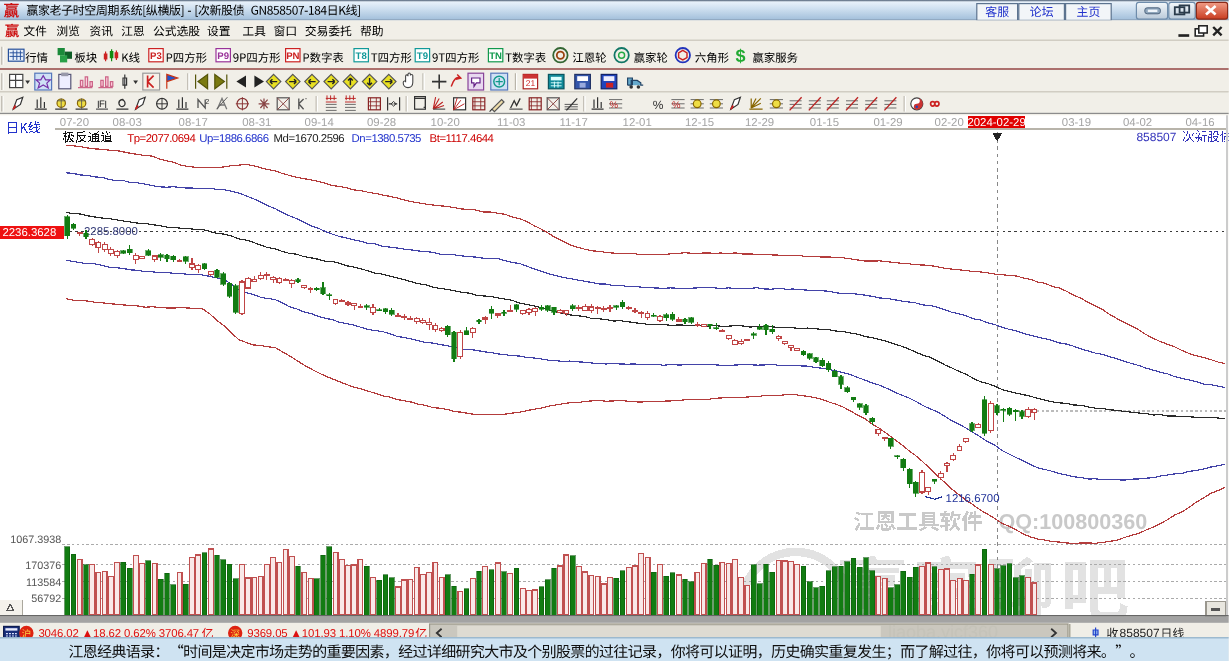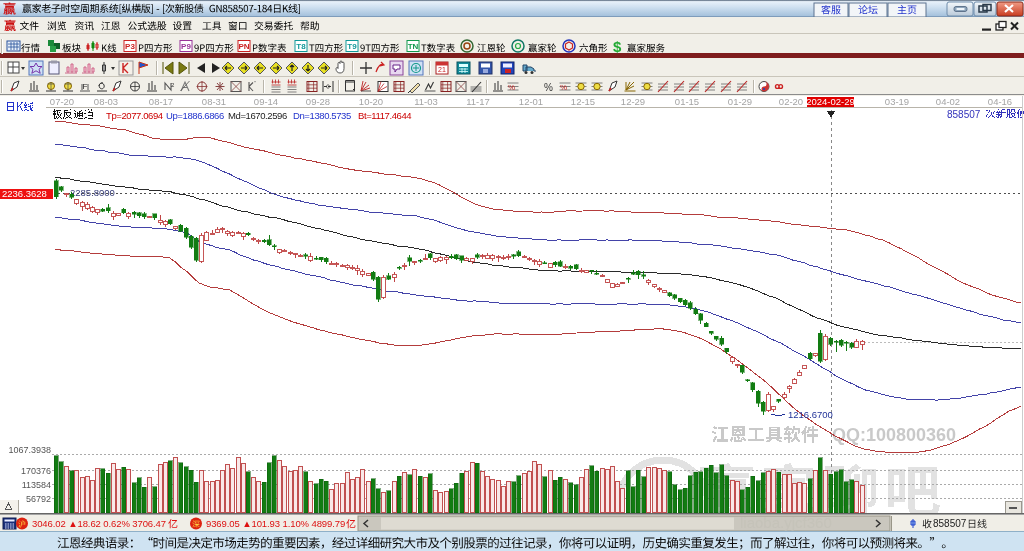--- a/index.html
+++ b/index.html
@@ -46,21 +46,21 @@
 <path d="M202.5 11.8V12.5H211.3V11.8H207.3V6.1H210.8V5.4H203.0V6.1H206.5V11.8Z M217.7 11.7C218.8 12.2 220.0 12.8 220.6 13.3L221.2 12.7C220.5 12.3 219.3 11.7 218.2 11.2ZM215.0 11.2C214.4 11.7 213.2 12.4 212.2 12.8C212.4 12.9 212.6 13.1 212.7 13.3C213.7 12.9 214.9 12.3 215.7 11.6ZM213.9 4.7V10.5H212.3V11.1H221.1V10.5H219.7V4.7ZM214.6 10.5V9.6H218.9V10.5ZM214.6 6.8H218.9V7.6H214.6ZM214.6 6.2V5.3H218.9V6.2ZM214.6 8.1H218.9V9.0H214.6Z" fill="#000000"></path>
 <path d="M231.6 5.9C230.9 6.5 229.8 7.0 228.8 7.3L229.2 7.8C230.3 7.5 231.4 6.9 232.2 6.3ZM233.6 6.3C234.7 6.7 235.9 7.4 236.6 7.9L237.0 7.4C236.4 7.0 235.1 6.3 234.1 5.9ZM232.2 6.9C232.1 7.2 231.8 7.6 231.6 7.9H229.6V13.3H230.3V12.9H235.5V13.2H236.3V7.9H232.4C232.6 7.6 232.8 7.3 233.0 7.0ZM230.3 12.3V8.4H235.5V12.3ZM231.6 10.4C232.0 10.5 232.4 10.7 232.8 10.9C232.2 11.3 231.4 11.5 230.7 11.7C230.8 11.8 231.0 12.0 231.0 12.2C231.9 12.0 232.7 11.7 233.4 11.2C233.9 11.5 234.3 11.8 234.6 12.0L235.0 11.6C234.7 11.4 234.3 11.1 233.8 10.8C234.3 10.5 234.7 10.0 234.9 9.4L234.5 9.2L234.4 9.2H232.2C232.3 9.1 232.4 8.9 232.4 8.7L231.9 8.6C231.7 9.1 231.3 9.7 230.7 10.1C230.8 10.2 231.0 10.3 231.1 10.5C231.4 10.2 231.7 10.0 231.9 9.7H234.1C233.9 10.0 233.6 10.3 233.3 10.6C232.8 10.4 232.4 10.1 231.9 10.0ZM232.2 4.4C232.3 4.6 232.4 4.9 232.5 5.1H228.8V6.6H229.5V5.7H236.3V6.6H237.0V5.1H233.4C233.3 4.8 233.1 4.5 232.9 4.2Z M239.0 5.3V13.0H239.8V12.2H245.6V13.0H246.4V5.3ZM239.8 11.5V6.0H245.6V11.5Z" fill="#000000"></path>
 <path d="M257.1 6.6C256.5 7.4 255.6 8.2 254.7 8.7C254.9 8.8 255.1 9.1 255.3 9.2C256.1 8.6 257.2 7.8 257.8 6.9ZM260.1 7.1C261.0 7.7 262.1 8.6 262.6 9.2L263.2 8.8C262.6 8.1 261.5 7.2 260.6 6.6ZM257.4 8.4 256.8 8.6C257.2 9.5 257.7 10.3 258.4 11.0C257.4 11.8 256.0 12.3 254.5 12.6C254.6 12.8 254.8 13.1 254.9 13.3C256.5 12.9 257.9 12.3 258.9 11.5C260.0 12.3 261.3 12.9 262.9 13.2C263.0 13.0 263.2 12.7 263.4 12.5C261.8 12.3 260.5 11.8 259.5 11.0C260.2 10.3 260.7 9.5 261.1 8.5L260.4 8.3C260.1 9.2 259.6 10.0 258.9 10.5C258.3 9.9 257.8 9.2 257.4 8.4ZM258.1 4.4C258.3 4.8 258.6 5.3 258.8 5.6H254.7V6.3H263.1V5.6H259.1L259.5 5.5C259.4 5.1 259.1 4.6 258.8 4.2Z M266.3 6.9H271.2V7.9H266.3ZM266.3 5.3H271.2V6.3H266.3ZM265.6 4.7V8.5H266.7C266.1 9.4 265.1 10.2 264.2 10.7C264.3 10.9 264.6 11.1 264.8 11.3C265.3 10.9 265.8 10.5 266.3 10.0H267.7C267.1 11.0 266.1 12.0 265.0 12.6C265.2 12.7 265.5 12.9 265.6 13.1C266.7 12.4 267.8 11.3 268.5 10.0H269.9C269.4 11.2 268.6 12.2 267.7 12.9C267.9 13.0 268.2 13.2 268.3 13.3C269.3 12.6 270.1 11.4 270.6 10.0H271.8C271.6 11.7 271.5 12.4 271.3 12.6C271.2 12.7 271.1 12.7 270.9 12.7C270.7 12.7 270.3 12.7 269.8 12.6C269.9 12.8 270.0 13.1 270.0 13.3C270.5 13.3 271.0 13.3 271.2 13.3C271.5 13.3 271.7 13.2 271.9 13.0C272.2 12.7 272.4 11.9 272.6 9.6C272.6 9.5 272.6 9.3 272.6 9.3H267.0C267.2 9.1 267.4 8.8 267.6 8.5H271.9V4.7Z M280.1 10.2C279.8 10.8 279.4 11.2 278.8 11.6C278.1 11.4 277.4 11.2 276.7 11.1C276.9 10.8 277.1 10.5 277.4 10.2ZM275.5 11.4C276.3 11.6 277.2 11.8 278.0 12.0C277.0 12.4 275.8 12.5 274.2 12.6C274.3 12.8 274.4 13.1 274.5 13.3C276.4 13.1 277.9 12.8 279.0 12.3C280.3 12.6 281.4 12.9 282.2 13.2L282.8 12.7C282.0 12.4 280.9 12.1 279.7 11.8C280.2 11.4 280.6 10.9 280.9 10.2H283.0V9.6H277.8C278.0 9.4 278.2 9.1 278.3 8.9H278.8V6.9C279.8 7.9 281.2 8.7 282.6 9.1C282.7 8.9 282.9 8.6 283.0 8.5C281.9 8.2 280.6 7.6 279.7 6.9H282.8V6.3H278.8V5.2C280.0 5.1 281.0 5.0 281.8 4.8L281.3 4.3C279.8 4.6 277.1 4.8 274.8 4.9C274.9 5.0 275.0 5.3 275.0 5.5C276.0 5.4 277.1 5.4 278.1 5.3V6.3H274.2V6.9H277.3C276.4 7.7 275.1 8.3 273.9 8.6C274.1 8.7 274.3 9.0 274.4 9.2C275.7 8.8 277.2 7.9 278.1 6.9V8.7L277.6 8.6C277.4 8.9 277.2 9.3 277.0 9.6H274.1V10.2H276.5C276.2 10.7 275.8 11.1 275.5 11.4Z M287.3 8.7 287.4 9.4 289.4 9.1V11.9C289.4 12.8 289.6 13.1 290.4 13.1C290.6 13.1 291.6 13.1 291.8 13.1C292.5 13.1 292.7 12.6 292.8 11.1C292.6 11.1 292.3 11.0 292.1 10.8C292.1 12.1 292.0 12.4 291.7 12.4C291.5 12.4 290.7 12.4 290.5 12.4C290.2 12.4 290.1 12.3 290.1 11.9V8.9L292.8 8.5L292.6 7.9L290.1 8.2V5.6C290.9 5.4 291.6 5.2 292.1 5.0L291.5 4.4C290.5 4.8 288.8 5.2 287.3 5.5C287.4 5.6 287.5 5.9 287.6 6.1C288.2 6.0 288.8 5.9 289.4 5.8V8.3ZM285.2 4.3V6.2H283.8V6.9H285.2V9.1C284.6 9.2 284.1 9.4 283.7 9.5L283.9 10.2L285.2 9.8V12.4C285.2 12.5 285.1 12.5 285.0 12.5C284.9 12.5 284.4 12.5 284.0 12.5C284.1 12.7 284.2 13.0 284.2 13.2C284.9 13.2 285.3 13.2 285.5 13.1C285.8 13.0 285.9 12.8 285.9 12.4V9.6L287.2 9.2L287.1 8.5L285.9 8.9V6.9H287.1V6.2H285.9V4.3Z" fill="#000000"></path>
 <path d="M302.7 4.3V5.0H300.6V5.6H302.7V6.4H300.9V6.9H302.7V7.2C302.7 7.3 302.7 7.5 302.6 7.7H300.5V8.3H302.3C302.0 8.7 301.5 9.2 300.7 9.5C300.8 9.6 301.1 9.8 301.2 10.0C302.3 9.6 302.9 8.9 303.2 8.3H305.3V7.7H303.4C303.4 7.5 303.4 7.3 303.4 7.2V6.9H305.0V6.4H303.4V5.6H305.2V5.0H303.4V4.3ZM305.7 4.7V9.5H306.4V5.3H308.1C307.8 5.7 307.5 6.2 307.2 6.7C308.1 7.1 308.4 7.6 308.4 7.9C308.4 8.1 308.3 8.3 308.1 8.4C308.0 8.4 307.9 8.4 307.7 8.4C307.4 8.5 307.1 8.4 306.7 8.4C306.8 8.6 306.9 8.8 306.9 9.0C307.3 9.1 307.7 9.1 308.0 9.0C308.2 9.0 308.5 8.9 308.6 8.9C308.9 8.7 309.1 8.4 309.1 8.0C309.1 7.5 308.8 7.1 308.0 6.6C308.4 6.1 308.8 5.5 309.2 5.0L308.7 4.7L308.6 4.7ZM301.5 9.9V12.8H302.2V10.6H304.5V13.3H305.3V10.6H307.7V11.9C307.7 12.1 307.7 12.1 307.5 12.1C307.4 12.1 306.8 12.1 306.2 12.1C306.3 12.3 306.4 12.5 306.4 12.7C307.2 12.7 307.8 12.7 308.1 12.6C308.4 12.5 308.5 12.3 308.5 12.0V9.9H305.3V9.2H304.5V9.9Z M316.0 4.3C316.0 5.0 316.0 5.8 316.0 6.5H314.4V7.2H316.0C315.8 9.6 315.3 11.6 313.4 12.8C313.6 12.9 313.9 13.1 314.0 13.3C316.0 12.0 316.5 9.8 316.7 7.2H318.2C318.1 10.8 318.0 12.1 317.7 12.4C317.7 12.5 317.6 12.5 317.4 12.5C317.2 12.5 316.7 12.5 316.1 12.5C316.2 12.7 316.3 13.0 316.3 13.2C316.8 13.2 317.4 13.2 317.7 13.2C318.0 13.2 318.2 13.1 318.4 12.8C318.7 12.4 318.8 11.0 318.9 6.9C318.9 6.8 318.9 6.5 318.9 6.5H316.7C316.7 5.8 316.7 5.0 316.7 4.3ZM310.1 11.6 310.3 12.3C311.4 12.0 313.1 11.7 314.6 11.3L314.6 10.6L314.0 10.8V4.7H310.8V11.4ZM311.5 11.3V9.6H313.3V10.9ZM311.5 7.5H313.3V9.0H311.5ZM311.5 6.9V5.4H313.3V6.9Z" fill="#000000"></path>
 <rect x="982" y="11.5" width="9" height="2.2" fill="#222222"></rect>
 <rect x="996" y="7" width="7" height="6" fill="#ffffff" stroke="#222222" stroke-width="1.3"></rect>
       <rect x="999" y="4.5" width="7" height="6" fill="#ffffff" stroke="#222222" stroke-width="1.3"></rect>
 <path d="M1011,5.5 l7,7 M1018,5.5 l-7,7" stroke="#222222" stroke-width="2"></path>
 </svg>
   </div>
-<div class="abs" style="left:0;top:35px;width:1024px;height:23px;background:#f1efe8;border-bottom:5px solid #7f1d1d">
+<div class="abs" style="left:0;top:35px;width:1024px;height:23px;background:#f1efe8;border-bottom:1px solid #7f1d1d">
 <svg class="abs" style="left:0;top:0" width="1024" height="23">
 <line x1="2.5" y1="4" x2="2.5" y2="19" stroke="#ffffff"></line>
       <line x1="1.5" y1="4" x2="1.5" y2="19" stroke="#b9b5aa"></line>
 <rect x="7" y="6" width="13" height="10" fill="#e8f0fa" stroke="#27519b"></rect>
       <path d="M8,9 h11 M8,12 h11 M11,7 v8 M14,7 v8 M17,7 v8" stroke="#27519b" stroke-width="0.8"></path>
 <path d="M25.1 9.1V9.8H29.8V9.1ZM23.5 8.5C23.1 9.2 22.1 10.0 21.3 10.6C21.5 10.7 21.7 11.0 21.8 11.2C22.6 10.6 23.6 9.6 24.2 8.8ZM24.7 11.7V12.4H27.9V16.3C27.9 16.5 27.8 16.5 27.7 16.5C27.5 16.6 26.9 16.6 26.2 16.5C26.3 16.7 26.4 17.0 26.4 17.2C27.3 17.2 27.9 17.2 28.2 17.1C28.5 17.0 28.6 16.8 28.6 16.3V12.4H30.1V11.7ZM23.9 10.6C23.3 11.6 22.2 12.7 21.2 13.4C21.4 13.6 21.6 13.9 21.7 14.0C22.1 13.8 22.5 13.4 22.8 13.0V17.3H23.5V12.3C23.9 11.8 24.3 11.3 24.6 10.8Z M31.9 8.5V17.3H32.6V8.5ZM31.2 10.4C31.1 11.1 31.0 12.1 30.8 12.8L31.3 13.0C31.5 12.3 31.7 11.2 31.7 10.4ZM32.7 10.1C32.9 10.5 33.1 11.1 33.2 11.5L33.7 11.3C33.6 10.9 33.4 10.3 33.2 9.9ZM34.7 14.5H38.2V15.2H34.7ZM34.7 14.0V13.3H38.2V14.0ZM36.1 8.5V9.3H33.7V9.8H36.1V10.4H33.9V10.9H36.1V11.6H33.4V12.1H39.6V11.6H36.8V10.9H39.1V10.4H36.8V9.8H39.3V9.3H36.8V8.5ZM34.1 12.7V17.3H34.7V15.8H38.2V16.5C38.2 16.6 38.1 16.6 38.0 16.6C37.9 16.6 37.4 16.6 36.9 16.6C37.0 16.8 37.1 17.0 37.1 17.2C37.8 17.2 38.2 17.2 38.5 17.1C38.8 17.0 38.9 16.8 38.9 16.5V12.7Z" fill="#000000"></path>
 <rect x="48" y="5" width="6" height="6" fill="#1b8a3a"></rect>
       <rect x="54" y="8" width="6" height="6" fill="#0f5f28"></rect>
       <rect x="50" y="11" width="6" height="6" fill="#28a048"></rect>
 <path d="M63.9 8.5V10.4H62.6V11.0H63.8C63.5 12.3 62.9 13.9 62.3 14.6C62.4 14.8 62.6 15.1 62.7 15.3C63.1 14.7 63.5 13.6 63.9 12.5V17.3H64.5V12.2C64.8 12.7 65.1 13.3 65.2 13.6L65.7 13.0C65.5 12.7 64.8 11.6 64.5 11.3V11.0H65.7V10.4H64.5V8.5ZM70.4 8.7C69.4 9.1 67.6 9.3 66.1 9.4V11.7C66.1 13.2 66.0 15.4 64.9 16.9C65.1 17.0 65.4 17.2 65.5 17.3C66.5 15.8 66.7 13.6 66.8 12.0H67.0C67.3 13.2 67.7 14.2 68.3 15.1C67.7 15.8 67.0 16.3 66.2 16.7C66.3 16.8 66.5 17.1 66.6 17.3C67.4 16.9 68.1 16.4 68.7 15.7C69.3 16.4 69.9 16.9 70.7 17.3C70.8 17.1 71.0 16.8 71.2 16.7C70.4 16.4 69.7 15.8 69.2 15.2C69.9 14.2 70.4 13.0 70.7 11.4L70.2 11.3L70.1 11.3H66.8V10.0C68.2 9.9 69.8 9.7 70.8 9.3ZM69.9 12.0C69.6 13.0 69.2 13.8 68.7 14.6C68.3 13.8 67.9 12.9 67.7 12.0Z M79.2 12.9H77.7C77.7 12.6 77.7 12.2 77.7 11.9V10.8H79.2ZM77.0 8.6V10.1H75.3V10.8H77.0V11.9C77.0 12.2 77.0 12.6 77.0 12.9H75.0V13.6H76.9C76.6 14.8 76.0 15.9 74.2 16.7C74.4 16.9 74.6 17.1 74.7 17.3C76.5 16.4 77.3 15.2 77.6 13.9C78.0 15.5 78.9 16.7 80.2 17.3C80.3 17.1 80.5 16.8 80.7 16.7C79.4 16.1 78.6 15.0 78.1 13.6H80.5V12.9H79.9V10.1H77.7V8.6ZM71.8 15.0 72.1 15.7C73.0 15.3 74.0 14.8 75.0 14.4L74.9 13.7L73.8 14.2V11.5H74.9V10.8H73.8V8.6H73.1V10.8H72.0V11.5H73.1V14.4C72.6 14.6 72.2 14.8 71.8 15.0Z" fill="#000000"></path>
@@ -794,21 +794,21 @@
 <rect x="0" y="188.5" width="53" height="10.5" fill="#ee1111"></rect>
 <text x="2" y="197" font-size="9.5" fill="#ffffff" font-family="Liberation Sans">2236.3628</text>
 <rect x="0" y="500" width="18" height="13" fill="#f4f2ec"></rect>
 <line x1="18.5" y1="500" x2="18.5" y2="513" stroke="#aaa79d"></line>
 <path d="M8.5,503.5 l3,5.5 h-6 z" fill="none" stroke="#555555" stroke-width="1"></path>
 <rect x="1005" y="501.5" width="16" height="12" fill="#e8e6df" stroke="#9a978e" stroke-width="1"></rect>
 <rect x="1009" y="507" width="8" height="2" fill="#555555"></rect>
 <line x1="1022.5" y1="96" x2="1022.5" y2="513" stroke="#cccccc" stroke-width="1"></line>
 <line x1="0" y1="513.5" x2="1024" y2="513.5" stroke="#666666" stroke-width="1.6"></line>
 </svg>
-<div class="abs" style="left:0;top:514px;width:1024px;height:17px;background:#f0eee7;border-top:1px solid #a3a3a3">
+<div class="abs" style="left:0;top:514px;width:1024px;height:17px;background:#f0eee7;border-top:5px solid #a3a3a3">
 <svg class="abs" style="left:0;top:0" width="1024" height="17">
 <rect x="3" y="3" width="13" height="11" fill="#1a2f7a" stroke="#0e1c50"></rect>
       <rect x="4.5" y="4.5" width="10" height="2" fill="#e8ecff"></rect>
       <path d="M5,9 h9 M5,11 h9 M5,13 h9" stroke="#dde4ff" stroke-width="1" stroke-dasharray="1.6 0.9"></path>
 <circle cx="22" cy="8.5" r="6" fill="#dd2211"></circle>
 <path d="M18.7 5.8C19.2 6.0 19.9 6.4 20.2 6.7L20.5 6.2C20.2 6.0 19.6 5.6 19.1 5.4ZM18.3 7.9C18.8 8.2 19.5 8.6 19.8 8.8L20.1 8.3C19.8 8.1 19.1 7.7 18.6 7.5ZM18.6 12.1 19.1 12.5C19.5 11.8 20.0 10.8 20.4 9.9L19.9 9.6C19.5 10.5 18.9 11.5 18.6 12.1ZM22.3 5.5C22.6 5.9 23.0 6.3 23.2 6.7H21.1V8.8C21.1 9.9 21.0 11.3 20.1 12.2C20.2 12.3 20.5 12.5 20.6 12.7C21.4 11.7 21.6 10.4 21.7 9.3H24.6V9.8H25.2V6.7H23.2L23.7 6.4C23.5 6.1 23.2 5.6 22.8 5.3ZM24.6 8.7H21.7V7.2H24.6Z" fill="#ffdd44"></path>
 <text x="32" y="12" font-size="9.5" letter-spacing="-0.1" fill="#dd1111" font-family="Liberation Sans">3046.02 ▲18.62 0.62% 3706.47</text>
 <path d="M171.9 5.1V5.9H175.8C171.9 10.3 171.7 11.1 171.7 11.7C171.7 12.4 172.2 12.8 173.4 12.8H175.9C177.0 12.8 177.3 12.5 177.4 10.4C177.2 10.3 176.9 10.2 176.7 10.1C176.6 11.8 176.5 12.1 176.0 12.1L173.4 12.1C172.8 12.1 172.4 12.0 172.4 11.6C172.4 11.1 172.7 10.4 177.1 5.5C177.1 5.5 177.2 5.4 177.2 5.4L176.7 5.1L176.5 5.1ZM170.8 4.1C170.2 5.6 169.3 7.1 168.3 8.1C168.4 8.3 168.7 8.7 168.7 8.9C169.1 8.5 169.5 8.0 169.8 7.5V13.3H170.6V6.4C170.9 5.7 171.2 5.0 171.5 4.3Z" fill="#dd1111"></path>
 <circle cx="196" cy="8.5" r="6" fill="#dd2211"></circle>
 <path d="M194.6 5.7V7.2H195.2V6.2H198.8V7.1H199.4V5.7ZM196.1 6.8C195.7 7.4 195.1 7.9 194.5 8.3C194.7 8.4 194.9 8.6 195.0 8.7C195.6 8.3 196.2 7.6 196.6 6.9ZM197.3 7.0C197.9 7.5 198.5 8.2 198.8 8.7L199.3 8.4C199.0 7.9 198.3 7.2 197.7 6.7ZM192.7 5.8C193.1 6.0 193.7 6.4 194.0 6.7L194.3 6.2C194.0 5.9 193.4 5.6 193.0 5.4ZM192.3 8.0C192.8 8.2 193.4 8.6 193.7 8.8L194.0 8.4C193.7 8.1 193.1 7.8 192.6 7.6ZM192.5 12.1 192.9 12.5C193.3 11.8 193.8 10.8 194.2 9.9L193.8 9.5C193.4 10.4 192.9 11.5 192.5 12.1ZM196.6 8.3V9.1H194.6V9.7H196.3C195.8 10.6 195.0 11.3 194.1 11.7C194.3 11.8 194.5 12.1 194.5 12.2C195.4 11.8 196.1 11.0 196.6 10.1V12.6H197.2V10.0C197.7 10.9 198.5 11.7 199.2 12.2C199.3 12.0 199.5 11.8 199.6 11.7C198.8 11.3 198.1 10.5 197.6 9.7H199.4V9.1H197.2V8.3Z" fill="#ffdd44"></path>

